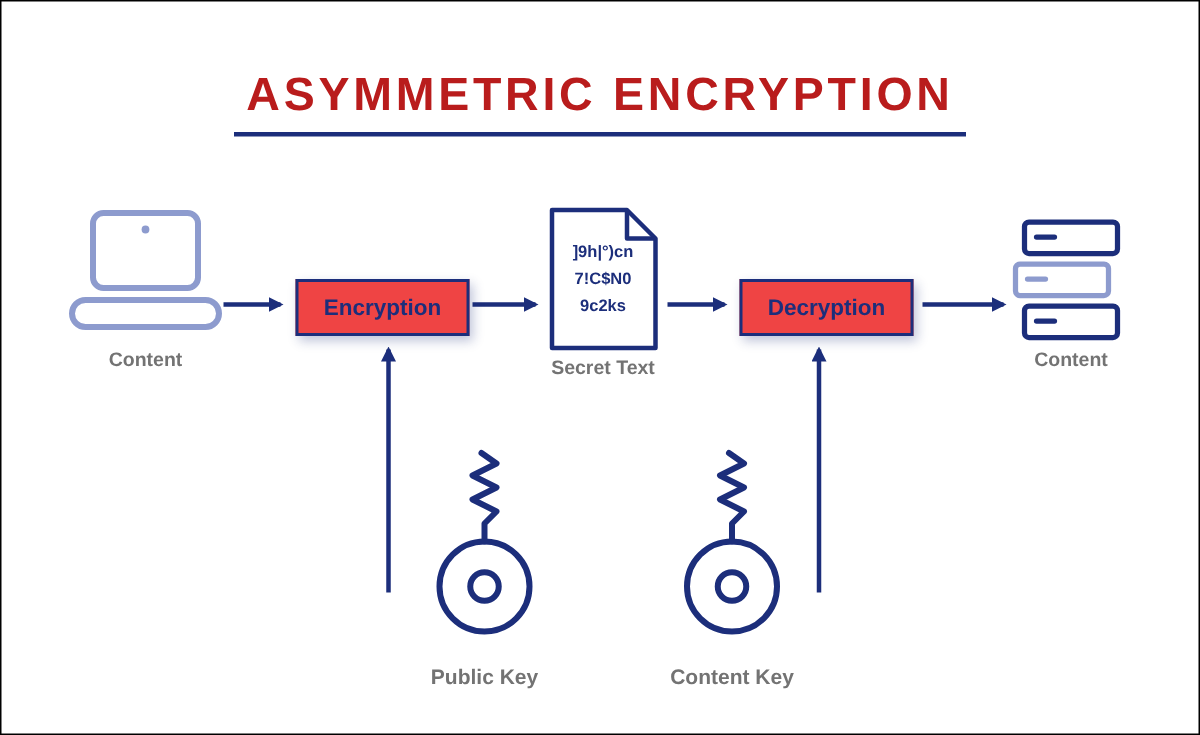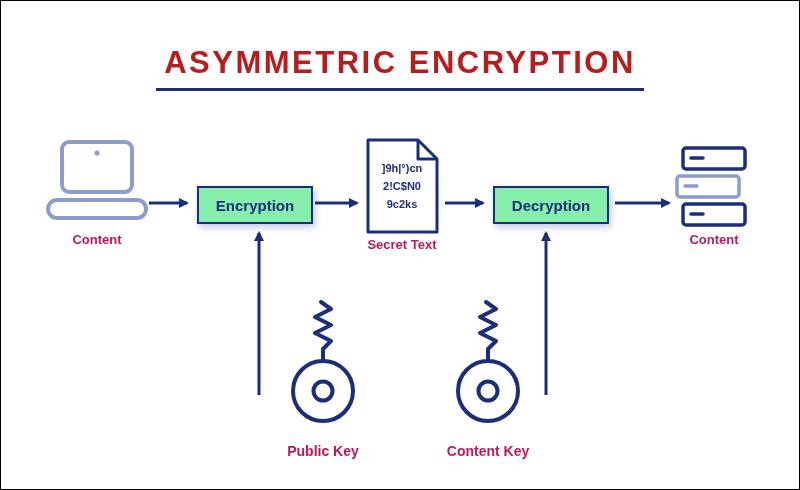--- a/index.html
+++ b/index.html
@@ -25,36 +25,36 @@
     font-size:31px;
     font-weight:bold;
     letter-spacing:2.5px;
     border-bottom:3px solid #1c2e7b;
     padding:0 8px 7px 8px;
   }
   .box{
     position:absolute;
     width:112px;
     height:34px;
-    background:#86efac;
+    background:#ef4444;
     border:2px solid #1c2e7b;
     box-shadow:2px 3px 7px rgba(28,46,123,0.28);
     display:flex;
     align-items:center;
     justify-content:center;
     color:#1c2e7b;
     font-size:15px;
     font-weight:bold;
   }
   .box.encryption{left:196px;top:185px;}
   .box.decryption{left:492px;top:185px;}
   .label{
     position:absolute;
     transform:translateX(-50%);
-    color:#be185d;
+    color:#737373;
     font-size:13px;
     font-weight:bold;
     white-space:nowrap;
   }
   .label.keylabel{font-size:14px;}
   .cipher-lines{
     position:absolute;
     left:366px;
     top:158px;
     width:70px;
@@ -130,21 +130,21 @@
 
   <div class="box encryption">
     <span>Encryption</span>
   </div>
   <div class="box decryption">
     <span>Decryption</span>
   </div>
 
   <div class="cipher-lines">
     <div>]9h|°)cn</div>
-    <div>2!C$N0</div>
+    <div>7!C$N0</div>
     <div>9c2ks</div>
   </div>
 
   <div class="label" style="left:96px;top:231px;">Content</div>
   <div class="label" style="left:401px;top:236px;">Secret Text</div>
   <div class="label" style="left:713px;top:231px;">Content</div>
   <div class="label keylabel" style="left:322px;top:442px;text-align:center;">Public Key</div>
   <div class="label keylabel" style="left:487px;top:442px;">Content Key</div>
 
 </div>

